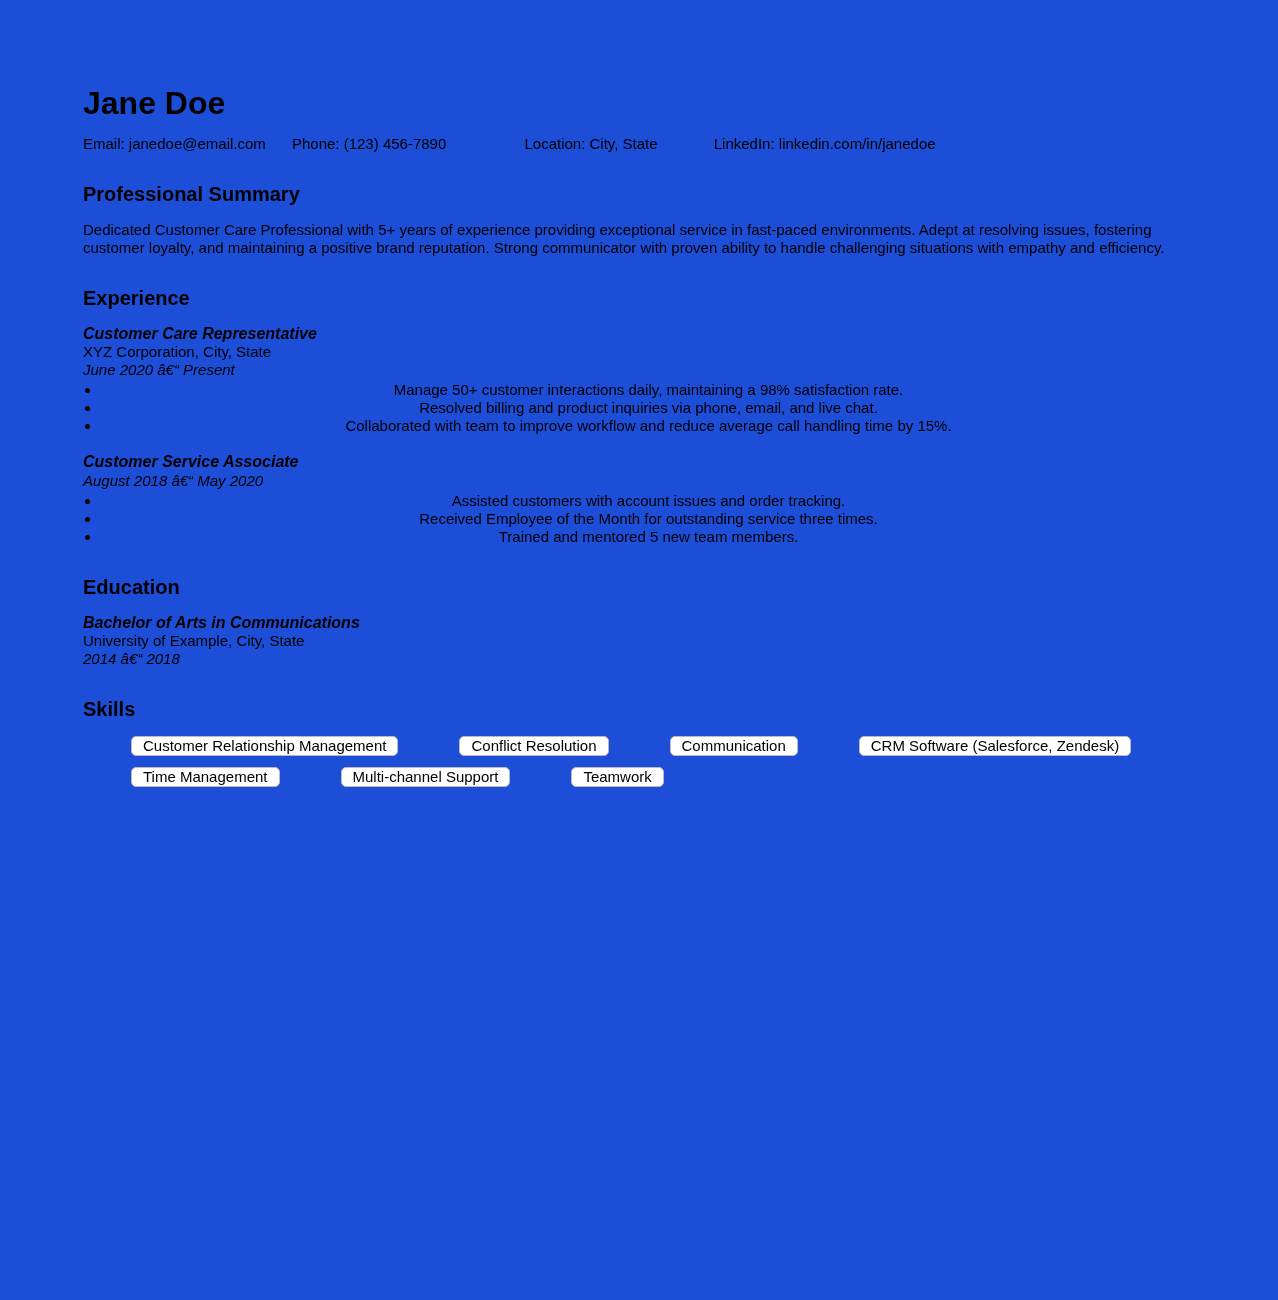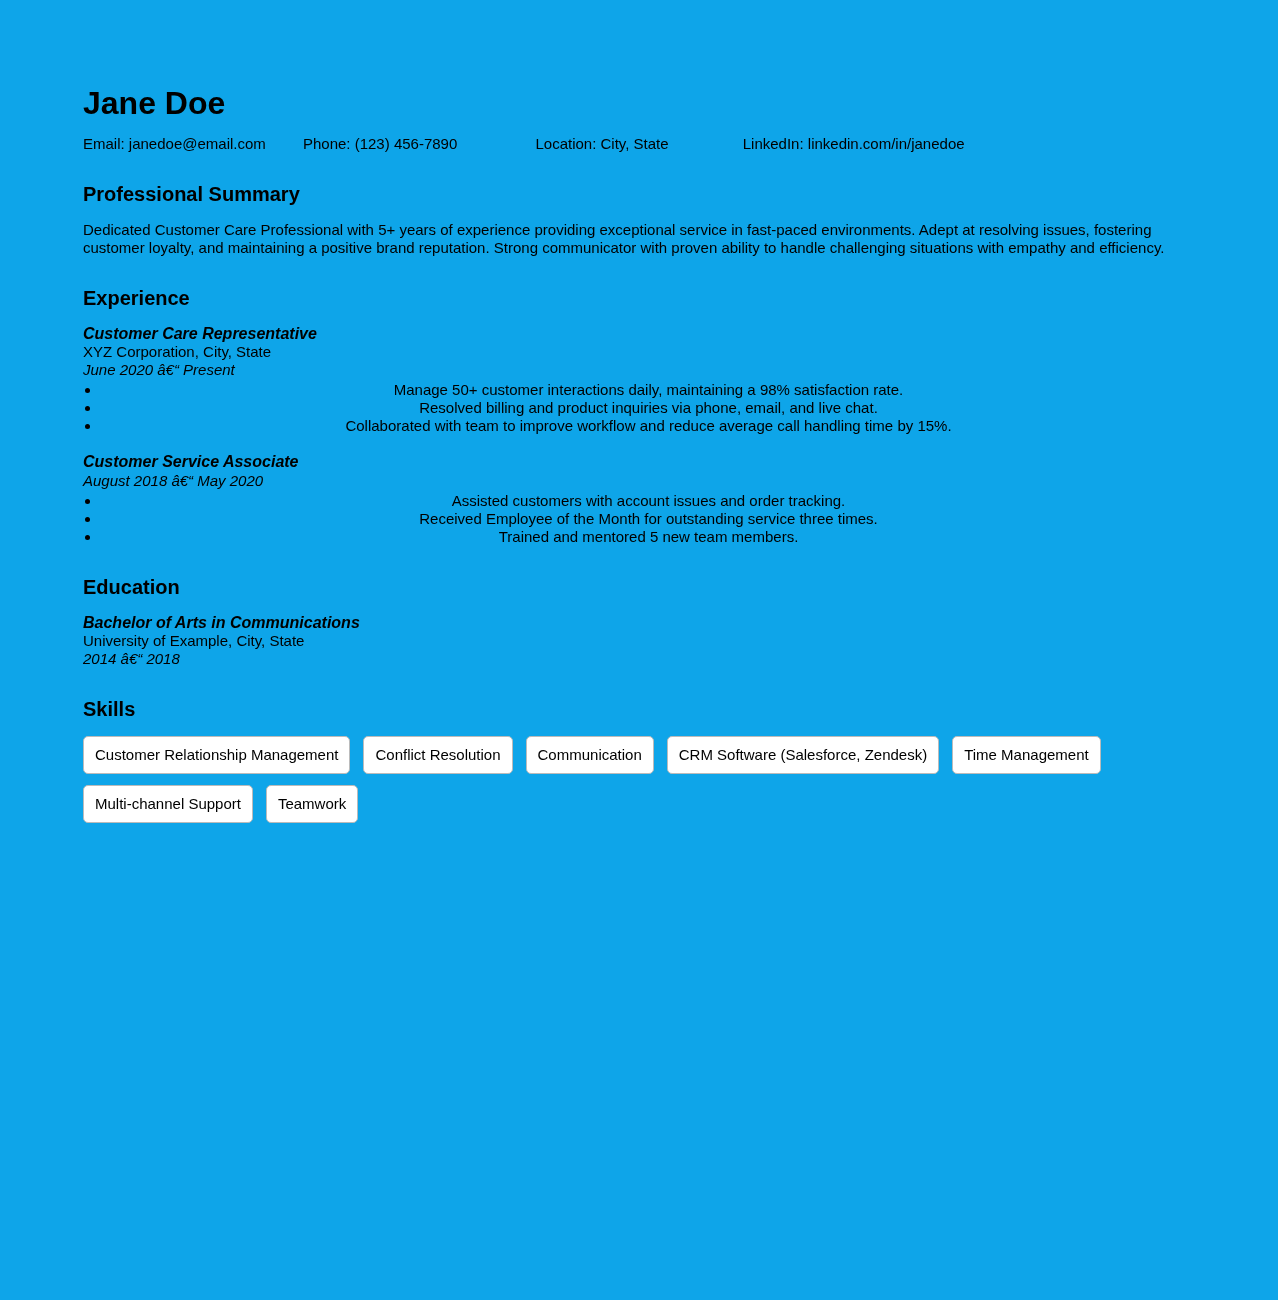--- a/index.html
+++ b/index.html
@@ -1,36 +1,36 @@
 <!DOCTYPE html>
 <html><head>
 <meta charset="utf-8">
 <style>
   * { box-sizing: border-box; }
   html, body { margin: 0; padding: 0; background: #ffffff; }
   .page {
     width: 1278px;
     min-height: 1300px;
-    background: #0ea5e9;
+    background: #1d4ed8;
     color: #000000;
     font-family: "Liberation Sans", sans-serif;
     font-size: 15px;
     line-height: 1.2;
     padding: 64px 82px 40px 83px;
   }
   h1.name {
     font-size: 32px;
     line-height: 1.15;
     font-weight: bold;
     margin: 21px 0 13px 0;
   }
   .contact-row { margin: 0 0 0 0; white-space: nowrap; }
-  .contact-row span { margin-right: 33px; }
+  .contact-row span { margin-right: 22px; }
   .contact-row span:nth-child(2) { margin-right: 74px; }
-  .contact-row span:nth-child(3) { margin-right: 70px; }
+  .contact-row span:nth-child(3) { margin-right: 52px; }
   .contact-row span:last-child { margin-right: 0; }
   h2.section {
     font-size: 20px;
     font-weight: bold;
     margin: 30px 0 15px 0;
     line-height: 1.15;
   }
   p.summary { margin: 0; }
   h3.item-title {
     font-size: 16px;
@@ -50,24 +50,25 @@
   .chips {
     display: flex;
     flex-wrap: wrap;
     gap: 11px 13px;
     margin-top: 14px;
   }
   .chip {
     display: inline-block;
     border: 1px solid #bbbbbb;
     border-radius: 5px;
-    padding: 9px 11px;
+    padding: 0 11px;
     background: #ffffff;
     line-height: 1.2;
     white-space: nowrap;
+    margin-left: 48px;
   }
 </style>
 </head>
 <body>
 
 <div class="page">
 
   <h1 class="name">Jane Doe</h1>
 
   <div class="contact-row">

